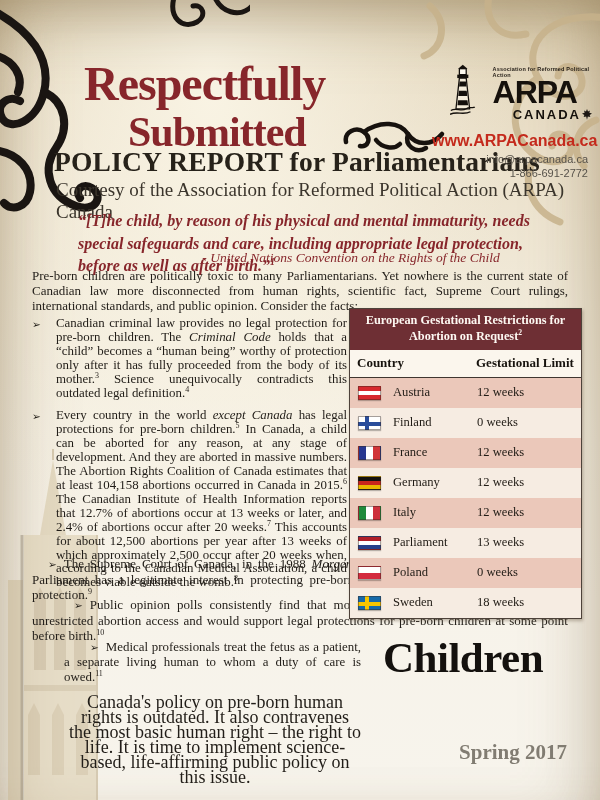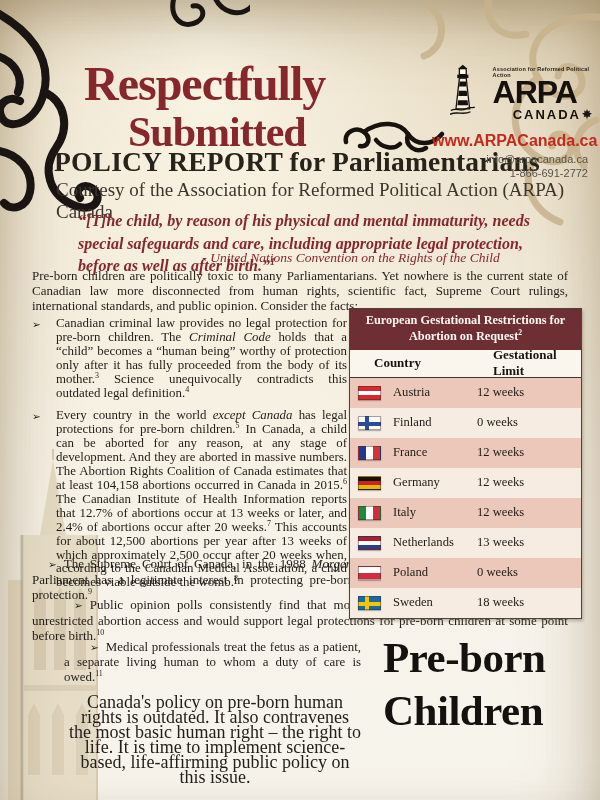--- a/index.html
+++ b/index.html
@@ -44,21 +44,21 @@
   .wide .mk-inline,.narrow .mk-inline{font-family:"DejaVu Sans",sans-serif;font-size:10.5px;padding-right:7px;}
   .b3{left:32px;top:556px;text-indent:16px;}
   .b4{left:32px;top:597px;text-indent:42px;}
   .narrow{left:64px;top:640px;width:297px;font-size:12.9px;line-height:15px;text-align:justify;text-indent:26px;}
   .closing{left:68px;top:675px;width:294px;font-size:18px;line-height:15px;text-align:center;margin-top:20px;}
 
   
   .gtable{left:349px;top:308px;width:231px;border:1px solid #4d423a;background:#fbf6ed;box-shadow:1px 2px 3px rgba(90,70,45,.35);z-index:2;}
   .gtitle{background:var(--table_header_bg);color:#fdf8f2;font-weight:bold;font-size:12.3px;text-align:center;line-height:1.3;padding:4px 8px 5px;}
   .ghead{display:flex;align-items:center;height:27px;border-bottom:1px solid #3f3630;font-weight:bold;font-size:13px;color:#17130e;}
-  .ghead .hc{padding-left:24px;width:119px;}
+  .ghead .hc{padding-left:7px;width:119px;}
   .ghead .hl{flex:1;}
   .grow{display:flex;align-items:center;height:30px;font-size:12.6px;color:#201b15;}
   .grow:nth-child(odd){background:var(--row_pink);}
   .grow:nth-child(even){background:var(--row_light);}
   .rows{border-top:0;}
   .flag{flex:none;width:23px;height:14px;margin-left:8px;border:1px solid rgba(55,40,30,.45);box-sizing:border-box;box-shadow:0 1px 1px rgba(0,0,0,.25);}
   .gcountry{margin-left:12px;width:84px;}
   .glimit{flex:1;}
   [data-flag="austria"]{background:linear-gradient(180deg,#d7292f 33.4%,#fff 33.4% 66.7%,#d7292f 66.7%);}
   [data-flag="finland"]{background-color:#fff;background-image:linear-gradient(90deg,transparent 6px,#2a4d9b 6px 10px,transparent 10px),linear-gradient(180deg,transparent 5px,#2a4d9b 5px 9px,transparent 9px);}
@@ -210,21 +210,21 @@
         <span class="gcountry">Germany</span>
         <span class="glimit">12 weeks</span>
       </div>
       <div class="grow">
         <span class="flag" data-flag="italy"></span>
         <span class="gcountry">Italy</span>
         <span class="glimit">12 weeks</span>
       </div>
       <div class="grow">
         <span class="flag" data-flag="netherlands"></span>
-        <span class="gcountry">Netherlands</span>
+        <span class="gcountry">Parliament</span>
         <span class="glimit">13 weeks</span>
       </div>
       <div class="grow">
         <span class="flag" data-flag="poland"></span>
         <span class="gcountry">Poland</span>
         <span class="glimit">0 weeks</span>
       </div>
       <div class="grow">
         <span class="flag" data-flag="sweden"></span>
         <span class="gcountry">Sweden</span>
@@ -239,17 +239,17 @@
   <div class="abs wide b4">
     <span class="mk-inline">➢</span><span><span>Public opinion polls consistently find that most (92%) of Canadians do not support unrestricted abortion access and would support legal protections for pre-born children at some point before birth.</span><sup>10</sup></span>
   </div>
   <div class="abs narrow">
     <span class="mk-inline">➢</span><span><span>Medical professionals treat the fetus as a patient, a separate living human to whom a duty of care is owed.</span><sup>11</sup></span>
   </div>
 
   <div class="abs closing">Canada's policy on pre-born human rights is outdated. It also contravenes the most basic human right – the right to life. It is time to implement science-based, life-affirming public policy on this issue.</div>
 
   <div class="abs bigtitle">
-    <div>Pre-born</div>
     <div>Children</div>
   </div>
+  <div class="abs spring">Spring 2017</div>
 
 </div>
 
 </body></html>

